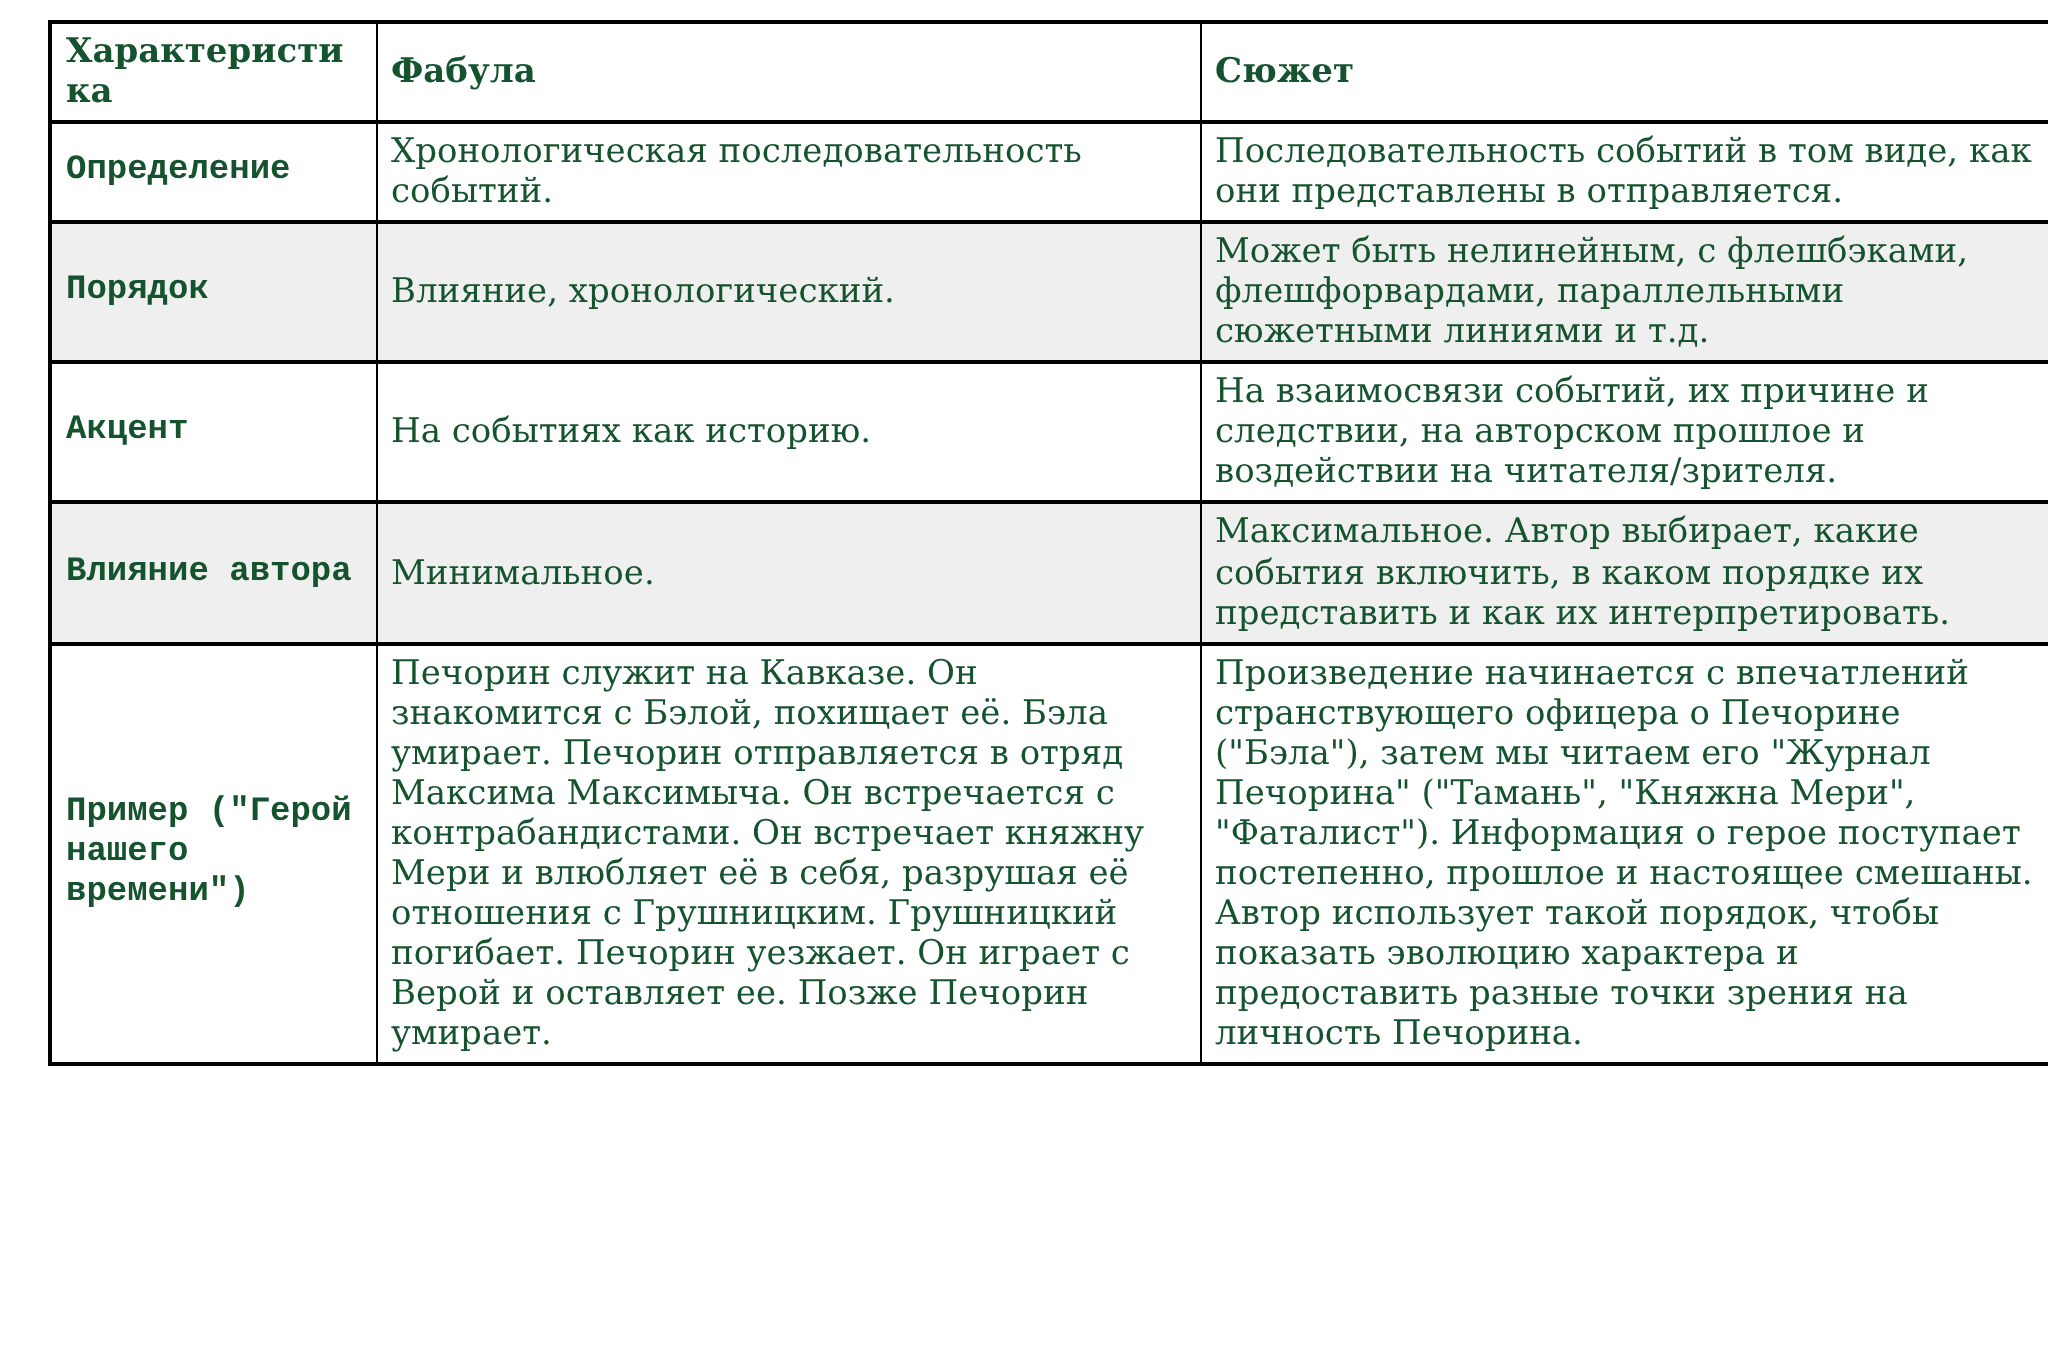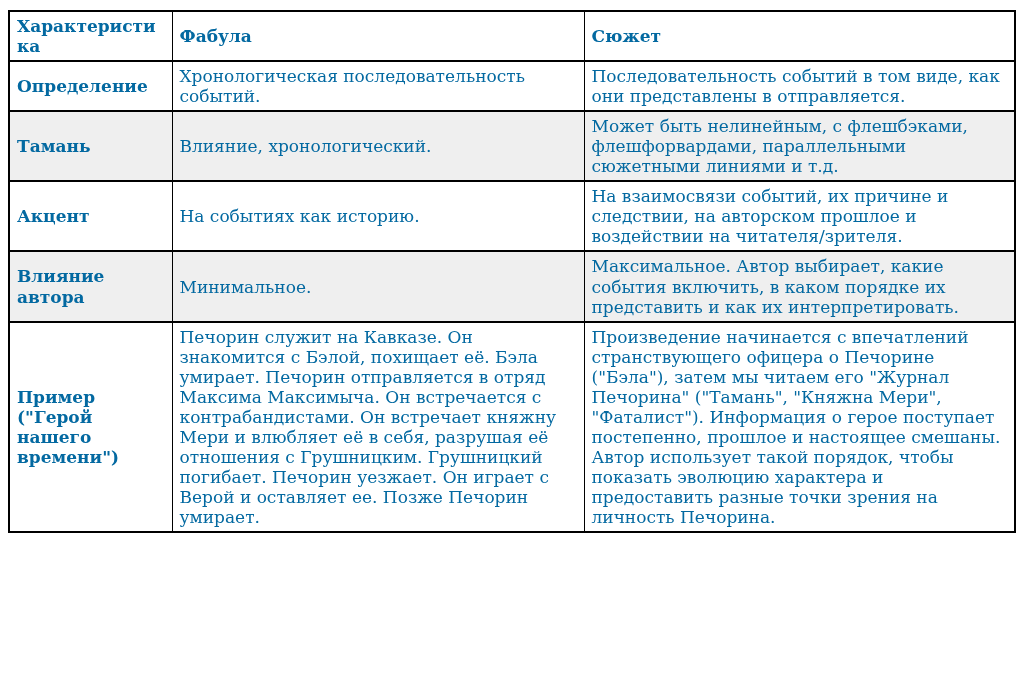--- a/index.html
+++ b/index.html
@@ -4,24 +4,24 @@
 <style>
   html, body {
     margin: 0;
     padding: 0;
     background: #ffffff;
   }
   .page {
     width: 1024px;
     height: 552px;
     box-sizing: border-box;
-    padding: 10px 8px;
+    padding: 10px 24px;
     background: #ffffff;
     font-family: "DejaVu Serif", "Liberation Serif", serif;
-    color: #0369a1;
+    color: #14532d;
   }
   table.compare {
     border-collapse: collapse;
     table-layout: fixed;
     width: 1006px;
     border: 2px solid #000000;
     font-size: 17px;
     line-height: 1.18;
   }
   table.compare th,
@@ -33,20 +33,21 @@
     overflow: hidden;
     word-wrap: break-word;
   }
   table.compare thead th {
     font-weight: bold;
     border-bottom: 2px solid #000000;
     background: #ffffff;
   }
   table.compare tbody th {
     font-weight: bold;
+    font-family: Liberation Mono, monospace;
   }
   table.compare tbody tr {
     border-bottom: 2px solid #000000;
   }
   table.compare tbody tr:nth-child(even) {
     background: #efefef;
   }
   table.compare tbody tr:nth-child(odd) {
     background: #ffffff;
   }
@@ -68,21 +69,21 @@
         <th>Сюжет</th>
       </tr>
     </thead>
     <tbody>
       <tr style="height:50px">
         <th>Определение</th>
         <td>Хронологическая последовательность событий.</td>
         <td>Последовательность событий в том виде, как они представлены в отправляется.</td>
       </tr>
       <tr style="height:69px">
-        <th>Тамань</th>
+        <th>Порядок</th>
         <td>Влияние, хронологический.</td>
         <td>Может быть нелинейным, с флешбэками, флешфорвардами, параллельными сюжетными линиями и т.д.</td>
       </tr>
       <tr style="height:67px">
         <th>Акцент</th>
         <td>На событиях как историю.</td>
         <td>На взаимосвязи событий, их причине и следствии, на авторском прошлое и воздействии на читателя/зрителя.</td>
       </tr>
       <tr style="height:69px">
         <th>Влияние автора</th>

